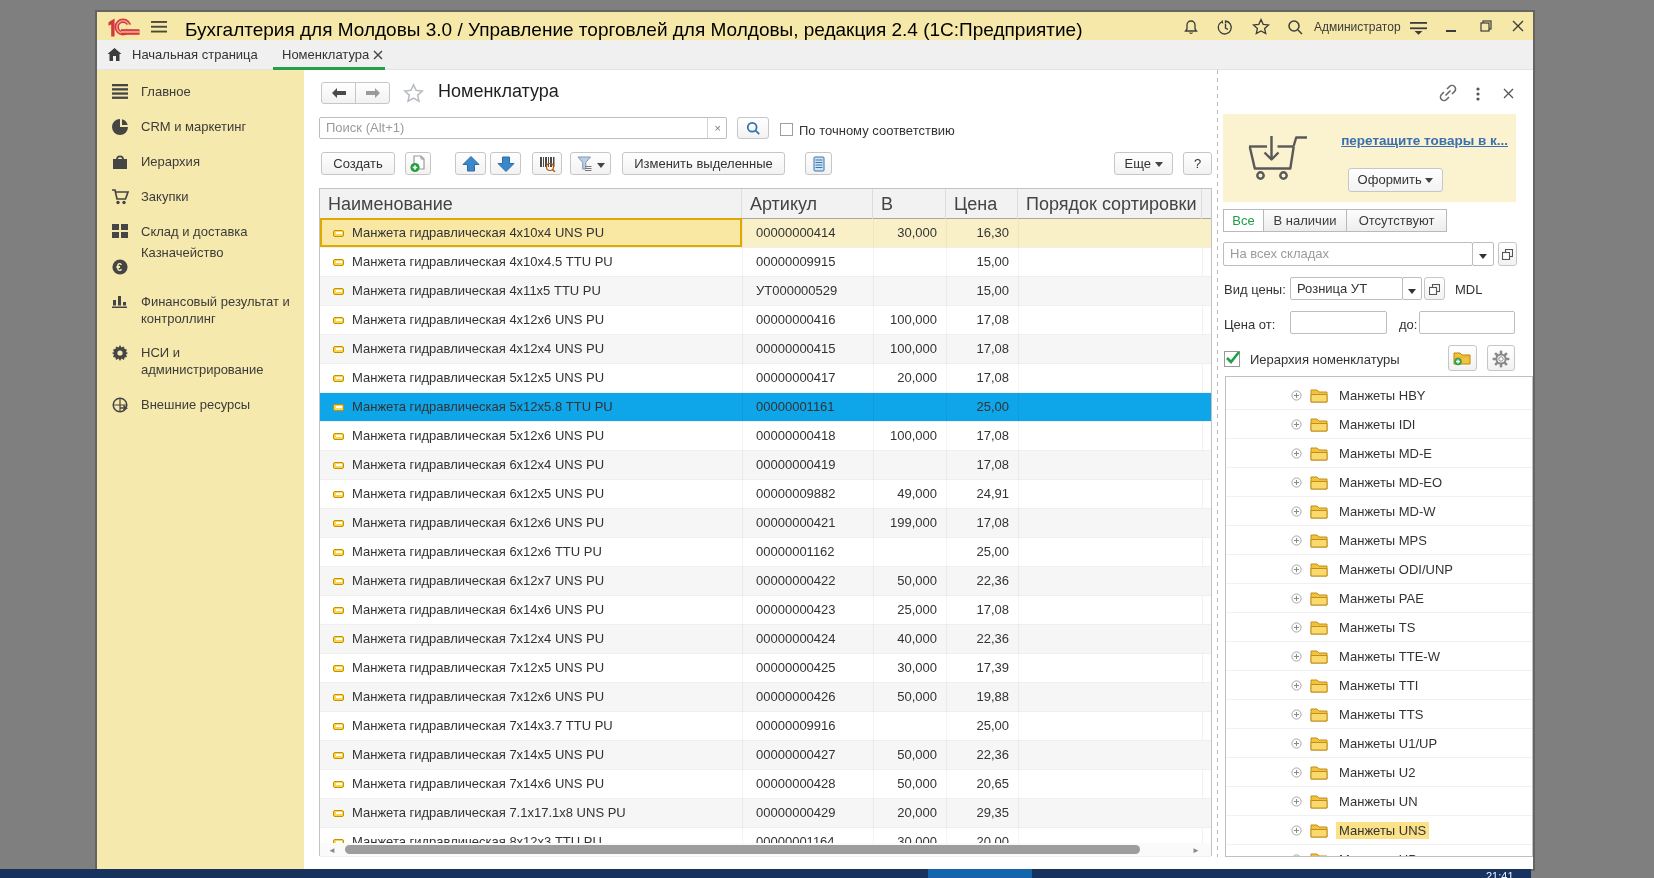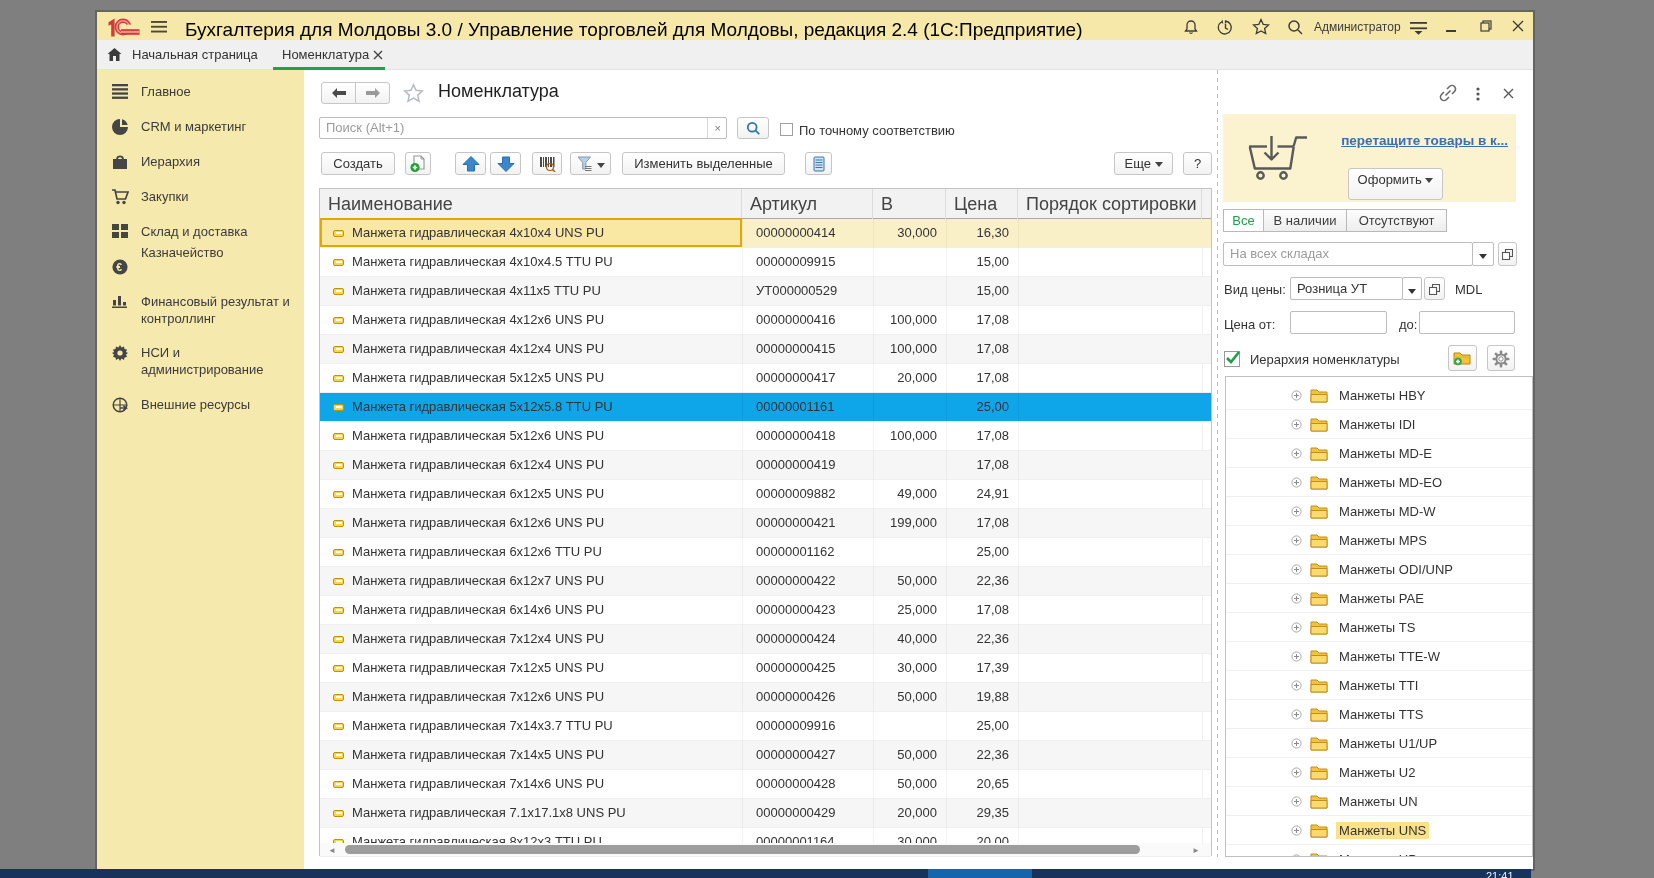--- a/index.html
+++ b/index.html
@@ -428,21 +428,21 @@
   <svg class="abs" style="left:1151px;top:123px" width="62" height="47" viewBox="0 0 62 47" fill="none" stroke="#595959" stroke-width="2.4" stroke-linejoin="round">
     <path d="M1 11.5 L19 11.5"></path>
     <path d="M23.5 1 L23.5 24 M16.5 17.5 L23.5 24.5 L30.5 17.5"></path>
     <path d="M29.5 11.5 L45.5 11.5"></path>
     <path d="M45.5 11.5 L48.2 2.5 L59 2.5"></path>
     <path d="M1.8 12 L6.8 33.5 L42.3 33.5 L45.7 11.7"></path>
     <circle cx="12.5" cy="40.5" r="3.2"></circle>
       <circle cx="35.5" cy="40.5" r="3.2"></circle>
   </svg>
   <div class="abs" style="right:25px;top:121px;font-size:13.5px;font-weight:bold;color:#3a6fb0;text-decoration:underline">перетащите товары в к...</div>
-  <div class="btn" style="left:1251px;top:156px;width:95px;height:32px;line-height:22px">Оформить <span class="arr" style="border-top-color:#444"></span></div>
+  <div class="btn" style="left:1251px;top:156px;width:95px;height:24px;line-height:22px">Оформить <span class="arr" style="border-top-color:#444"></span></div>
 
   <div class="seg" style="left:1126px;width:41px;background:#fff;color:#1ea04a">Все</div>
   <div class="seg" style="left:1166px;width:84px">В наличии</div>
   <div class="seg" style="left:1249px;width:101px">Отсутствуют</div>
 
   <div class="input" style="left:1126px;top:230px;width:250px;height:24px;line-height:22px;padding-left:6px"><span class="ph">На всех складах</span></div>
   <div class="input" style="left:1375px;top:230px;width:22px;height:24px;text-align:center"><span class="arr" style="margin-top:9px;border-top-color:#333"></span></div>
   <div class="ibtn" style="left:1401px;top:230px;width:19px;height:24px">
     <svg width="11" height="11" viewBox="0 0 11 11" fill="none" stroke="#555" stroke-width="1.1" style="margin-top:6px">
         <rect x="3.5" y="0.5" width="7" height="7"></rect>

